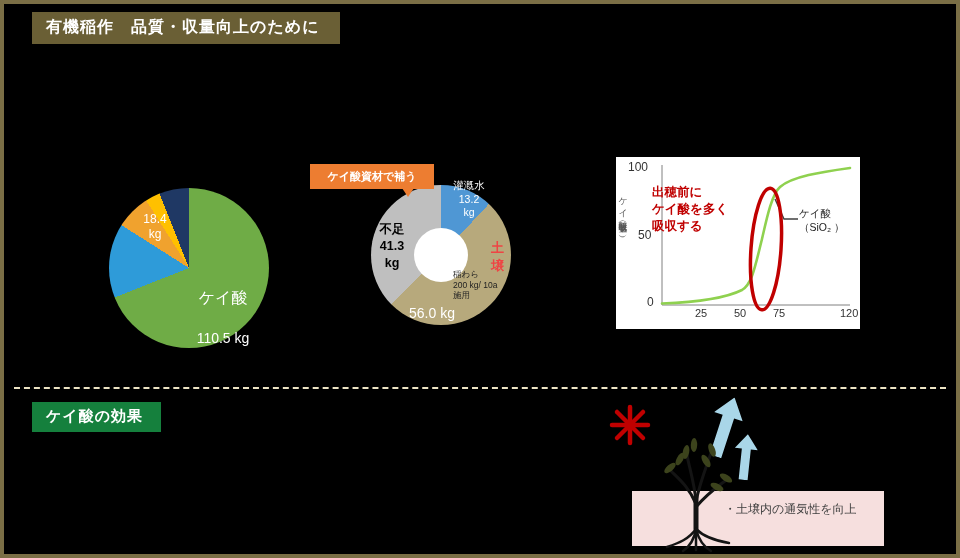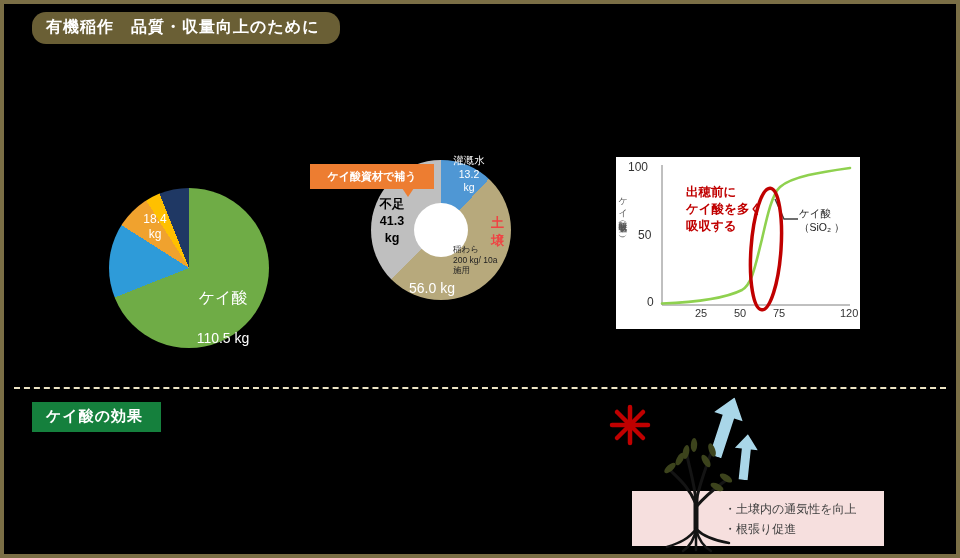--- a/index.html
+++ b/index.html
@@ -3,35 +3,35 @@
 <meta charset="utf-8">
 <style>
   * { margin:0; padding:0; box-sizing:border-box; }
   body { background:#222; font-family:"Liberation Sans","DejaVu Sans",sans-serif; }
   .slide{
     position:relative; width:960px; height:558px; background:#000;
     border:4px solid #7A6E45; overflow:hidden;
   }
   .title-box{
     position:absolute; left:28px; top:8px; background:#6A5F35; color:#fff;
-    font-size:16px; font-weight:bold; padding:5px 20px 6px 14px; letter-spacing:1px;border-radius:14px;
+    font-size:16px; font-weight:bold; padding:5px 20px 6px 14px; letter-spacing:1px;
   }
   
   .pie-wrap{ position:absolute; left:105px; top:184px; width:160px; height:160px; }
   .pie{
     width:160px; height:160px; border-radius:50%;
     background:conic-gradient(#6FAC46 0 69%, #2E9BD9 69% 84%, #F0A22E 84% 91%, #FFC000 91% 94%, #1F3864 94% 100%);
   }
   .pie-label{ position:absolute; color:#fff; text-align:center; white-space:pre-line; }
   .pie-label.blue{ left:18px; top:24px; width:56px; font-size:12px; line-height:1.25; }
   .pie-label.green{ left:58px; top:82px; width:112px; }
   .pie-label.green .g1{ font-size:16px; }
   .pie-label.green .g2{ font-size:14px; margin-top:3px; }
   
-  .donut-wrap{ position:absolute; left:367px; top:156px; width:140px; height:140px; }
+  .donut-wrap{ position:absolute; left:367px; top:181px; width:140px; height:140px; }
   .donut{
     width:140px; height:140px; border-radius:50%;
     background:conic-gradient(#4F97D4 0 12%, #B7A97C 12% 62.6%, #BFBFBF 62.6% 100%);
   }
   .donut-hole{ position:absolute; left:43px; top:43px; width:54px; height:54px; border-radius:50%; background:#fff; }
   .dlabel{ position:absolute; white-space:pre-line; }
   .dlabel.irrigation{ left:74px; top:-6px; width:48px; color:#fff; font-size:10.5px; line-height:1.3; text-align:center;}
   .dlabel.soil-name{ left:108px; top:54px; color:#ef4444; font-size:13px; font-weight:bold;margin-left:12px;}
   .dlabel.soil-note{ left:82px; top:84px; width:60px; color:#222; font-size:8.5px; line-height:1.25; }
   .dlabel.soil-value{ left:38px; top:120px; color:#fff; font-size:14px; }
@@ -51,21 +51,21 @@
     position:absolute; left:0; top:34px; writing-mode:vertical-rl; font-size:9px; color:#555; letter-spacing:1px;
   }
   .ytick{ position:absolute; font-size:12px; color:#333; }
   .ytick.t100{ left:12px; top:3px; }
   .ytick.t50{ left:22px; top:71px; }
   .ytick.t0{ left:31px; top:138px; }
   .xtick{ position:absolute; top:150px; font-size:11px; color:#333; }
   .xtick.x1{ left:79px; } .xtick.x2{ left:118px; } .xtick.x3{ left:157px; } .xtick.x4{ left:224px; }
   .graph-note{
     position:absolute; left:36px; top:27px; color:#C00000; font-size:12.5px; font-weight:bold;
-    line-height:1.35; white-space:pre-line;margin-left:34px;
+    line-height:1.35; white-space:pre-line;
   }
   .series-label{ position:absolute; left:183px; top:50px; color:#222; font-size:10.5px; line-height:1.3; white-space:pre-line; }
   
   .divider{ position:absolute; left:10px; right:10px; top:383px; border-top:2px dashed #EDE4C4; }
   .effects-box{
     position:absolute; left:28px; top:398px; background:#15803d; color:#fff;
     font-size:15px; font-weight:bold; padding:5px 18px 6px 14px; letter-spacing:1px;
   }
   .sun{ position:absolute; left:605px; top:400px; }
   .plant{ position:absolute; left:645px; top:405px; z-index:5; }
@@ -180,16 +180,15 @@
 
   <svg class="arrow1" width="30" height="62" viewBox="0 0 30 62">
     <path d="M15,0 L30,20 L21,20 L21,62 L9,62 L9,20 L0,20 Z" fill="#A9D6E8"></path>
   </svg>
   <svg class="arrow2" width="23" height="46" viewBox="0 0 23 46">
     <path d="M11.5,0 L23,15 L16,15 L16,46 L7,46 L7,15 L0,15 Z" fill="#A9D6E8"></path>
   </svg>
 
   <div class="pink-box">
     <div>・土壌内の通気性を向上</div>
-    <div>・根張り促進</div>
   </div>
 
 </div>
 
 </body></html>

